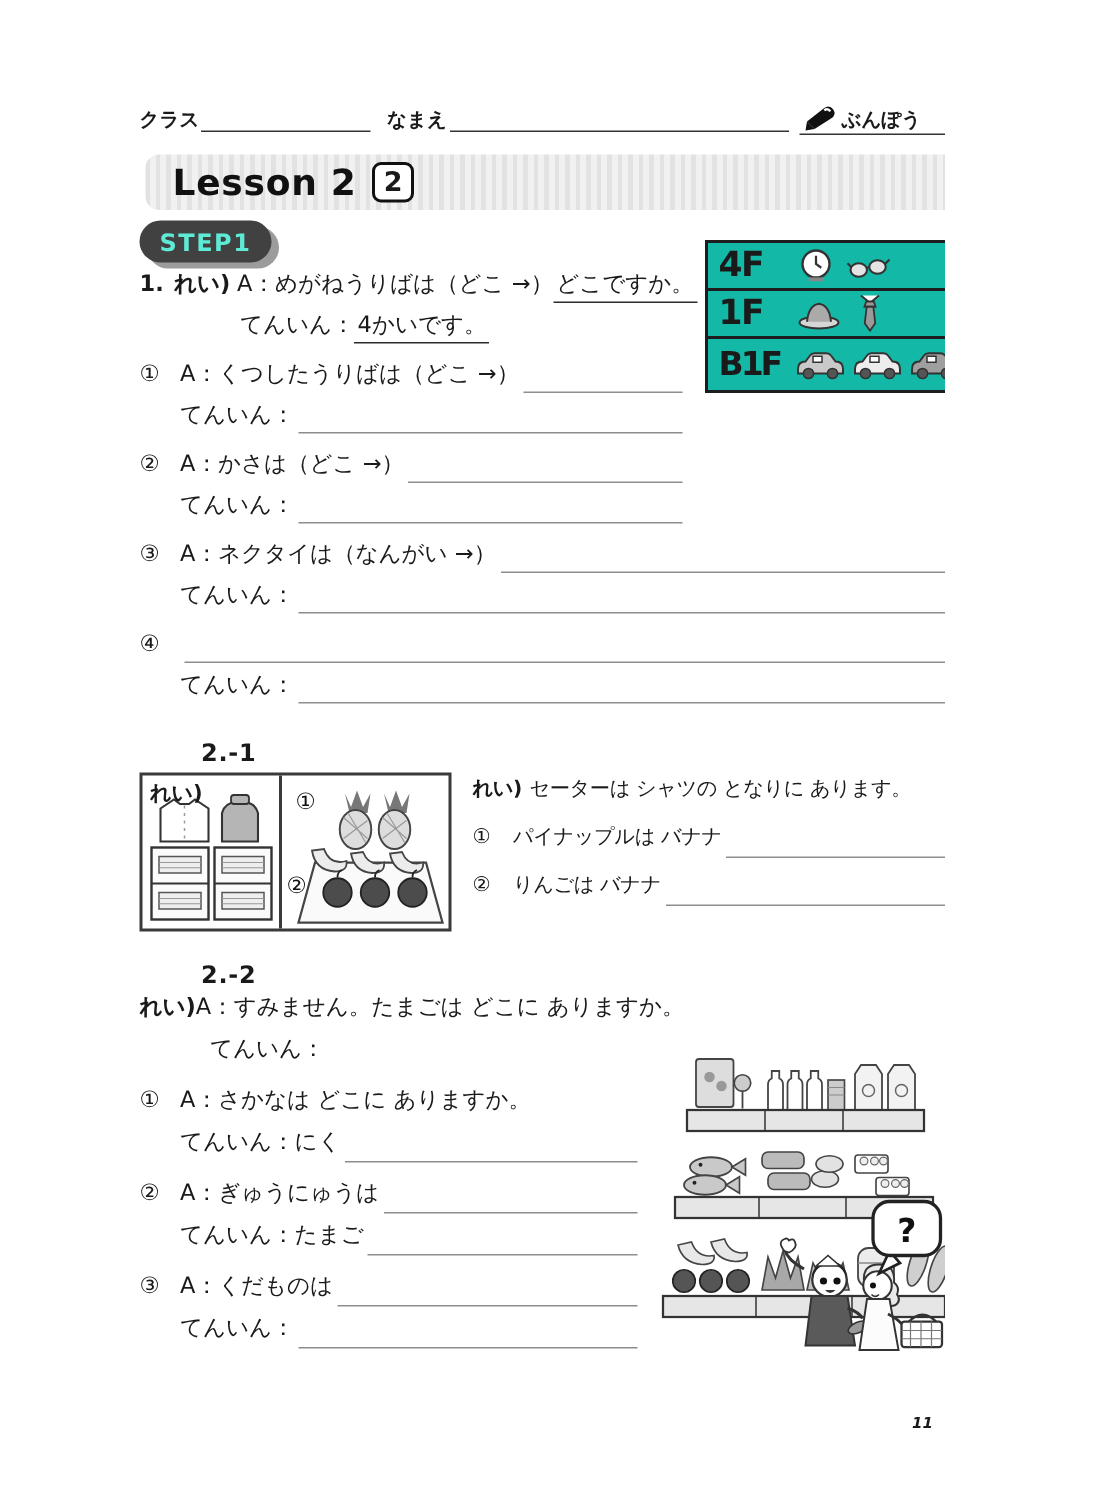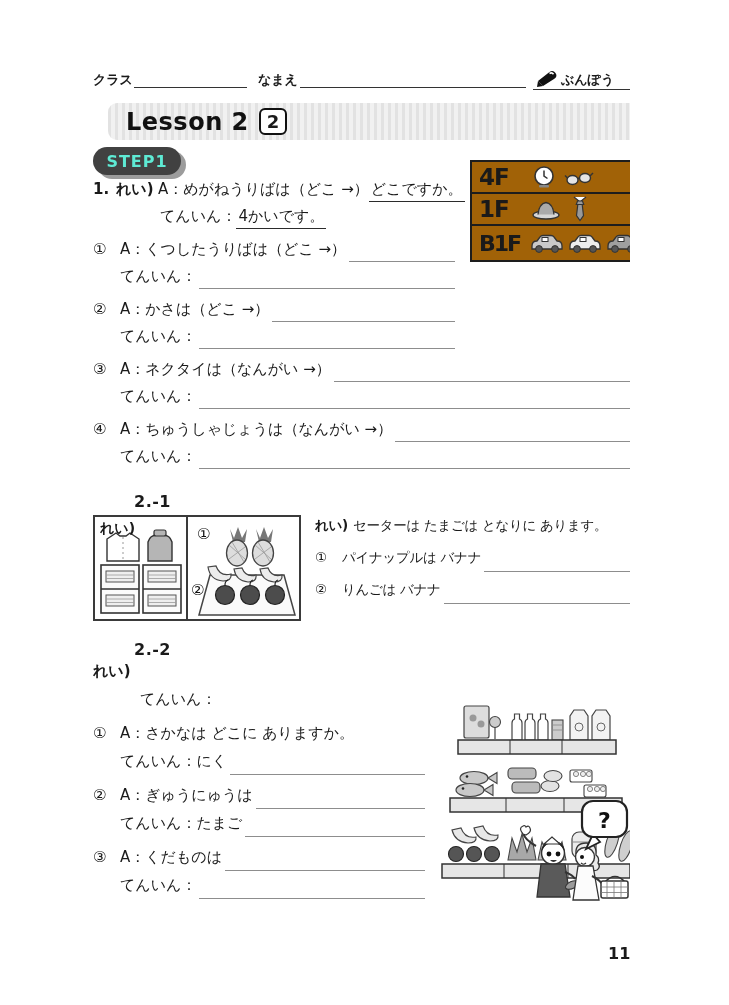--- a/index.html
+++ b/index.html
@@ -8,21 +8,21 @@
     font-family:"DejaVu Sans","Liberation Sans",sans-serif; color:#1a1a1a; overflow:hidden;
   }
   .abs { position:absolute; }
 
   
   .hdr-label { font-size:13px; font-weight:bold; }
   .hline { border-bottom:1.5px solid #333; height:0; }
 
   
   .title-bar {
-    left:108px; top:103px; width:548px; height:37px; border-radius:9px;
+    left:97px; top:103px; width:548px; height:37px; border-radius:9px;
     background:repeating-linear-gradient(90deg,#e2e2e2 0 3px,#f1f1f1 3px 7px);
     display:flex; align-items:center; padding-left:18px; box-sizing:border-box;
   }
   .title-text { font-size:24px; font-weight:bold; color:#111; letter-spacing:0.5px; }
   .title-part {
     margin-left:10px; border:2.5px solid #111; border-radius:6px; padding:0 6px;
     font-size:18px; font-weight:bold; line-height:23px; background:#fff;
   }
 
   
@@ -39,21 +39,21 @@
   .num { flex:none; width:27px; }
   .blank { flex:1; height:0; border-bottom:1.2px solid #8d8d8d; align-self:flex-end; margin:0 0 5px 3px; }
   .ans { border-bottom:1.5px solid #2b2b2b; padding:0 2px 2px 2px; }
   .gap { margin-top:6px; }
   .w-short { width:362px; }
   .w-full { width:548px; }
   .ind-ex { padding-left:67px; box-sizing:border-box; }
   .ind { padding-left:27px; box-sizing:border-box; }
 
   
-  .floor-box { left:470px; top:160px; width:172px; border:2.5px solid #1d1d1d; background:#a16207; }
+  .floor-box { left:470px; top:160px; width:172px; border:2.5px solid #1d1d1d; background:#14b8a6; }
   .floor-row { display:flex; align-items:center; height:30px; border-bottom:2px solid #1d1d1d; padding-left:7px; }
   .floor-row:last-child { border-bottom:none; height:34px; }
   .floor-label { font-weight:bold; font-size:23px; width:52px; flex:none; letter-spacing:-1px; }
   .floor-label.wide { width:50px; letter-spacing:-2px; font-size:22px; }
   .floor-icons { display:flex; align-items:center; gap:7px; }
 
   
   .sec-head { font-size:16px; font-weight:bold; letter-spacing:0.5px;margin-left:41px; }
 
   
@@ -64,21 +64,21 @@
   .panel-label { position:absolute; left:5px; top:3px; font-size:14px; font-weight:bold; }
 
   .s21-text { left:315px; top:517px; width:326px; }
   .s21-text .line { font-size:13.5px; letter-spacing:-0.3px; height:28px; }
   .s21-text .gap2 { margin-top:4px; }
 
   .s22 { left:93px; top:662px; width:332px; }
   .s22 .line { height:28px; }
   .s22 .ind2 { padding-left:47px; box-sizing:border-box; }
 
-  .page-num { font-size:16px; font-weight:bold; }
+  .page-num { font-size:10px; font-weight:bold;font-style:italic; }
   svg { display:block; }
 </style>
 </head>
 <body>
 
 <div class="page">
 
   <span class="abs hdr-label" style="left:93px; top:71px;">クラス</span>
   <div class="abs hline" style="left:134px; top:87px; width:113px;"></div>
   <span class="abs hdr-label" style="left:258px; top:71px;">なまえ</span>
@@ -138,21 +138,20 @@
       <span>A：ネクタイは（なんがい →）</span>
       <span class="blank"></span>
     </div>
     <div class="line w-full ind">
       <span>てんいん：</span>
       <span class="blank"></span>
     </div>
 
     <div class="line w-full gap">
       <span class="num">④</span>
-      <span>A：ちゅうしゃじょうは（なんがい →）</span>
       <span class="blank"></span>
     </div>
     <div class="line w-full ind">
       <span>てんいん：</span>
       <span class="blank"></span>
     </div>
   </div>
 
   <div class="abs floor-box">
     <div class="floor-row">
@@ -267,39 +266,40 @@
         <path d="M37 68 q0 -4 3 -5 M62 68 q0 -4 3 -5 M87 68 q0 -4 3 -5" stroke="#222" stroke-width="1.2" fill="none"></path>
         <text x="9" y="22" font-size="15" fill="#111">①</text>
         <text x="3" y="78" font-size="15" fill="#111">②</text>
       </svg>
     </div>
   </div>
 
   <div class="abs s21-text">
     <div class="line">
       <span class="b" style="width:38px;">れい)</span>
-      <span>セーターは たまごは となりに あります。</span>
+      <span>セーターは シャツの となりに あります。</span>
     </div>
     <div class="line gap2">
       <span class="num">①</span>
       <span>パイナップルは バナナ</span>
       <span class="blank"></span>
     </div>
     <div class="line gap2">
       <span class="num">②</span>
       <span>りんごは バナナ</span>
       <span class="blank"></span>
     </div>
   </div>
 
   <span class="abs sec-head" style="left:93px; top:640px;">2.-2</span>
 
   <div class="abs s22">
     <div class="line" style="width:360px;">
       <span class="b" style="width:40px;">れい)</span>
+      <span>A：すみません。たまごは どこに ありますか。</span>
     </div>
     <div class="line ind2">
       <span>てんいん：</span>
     </div>
 
     <div class="line gap">
       <span class="num">①</span>
       <span>A：さかなは どこに ありますか。</span>
     </div>
     <div class="line ind">

